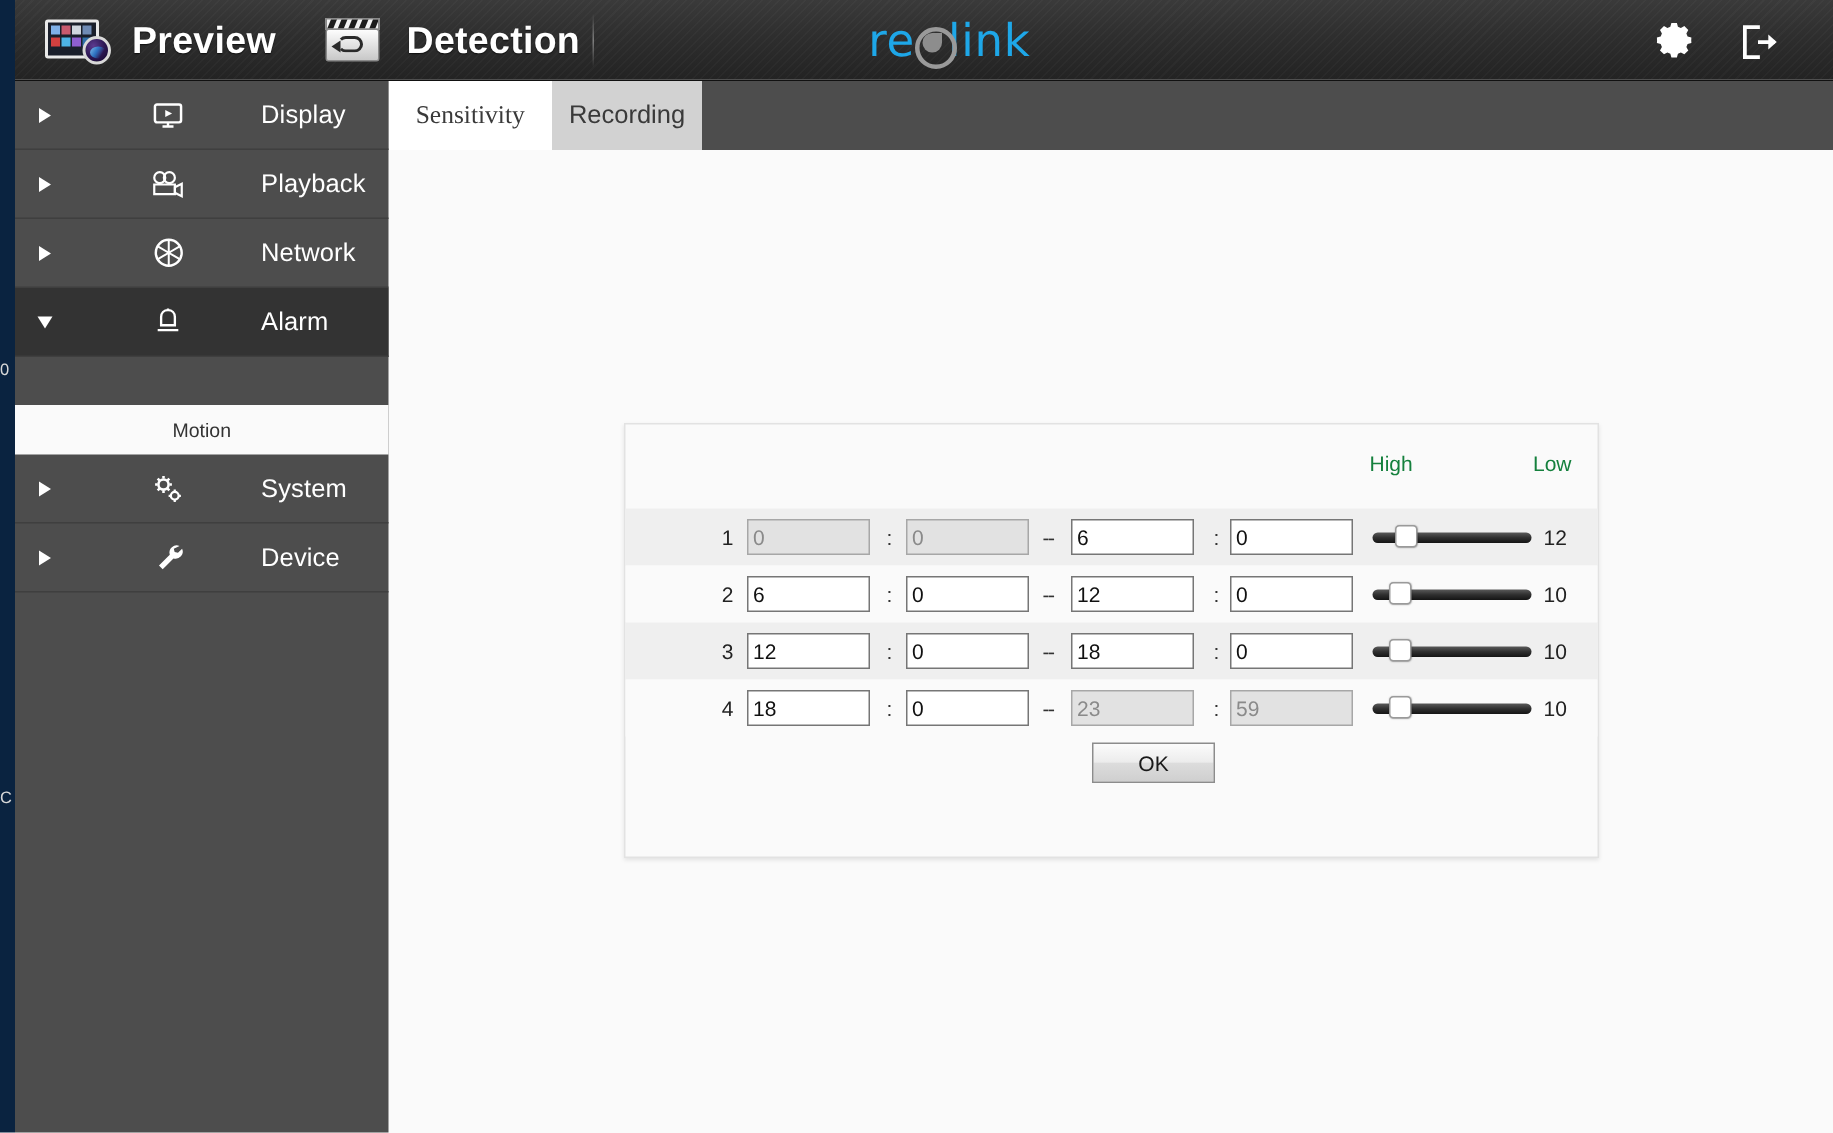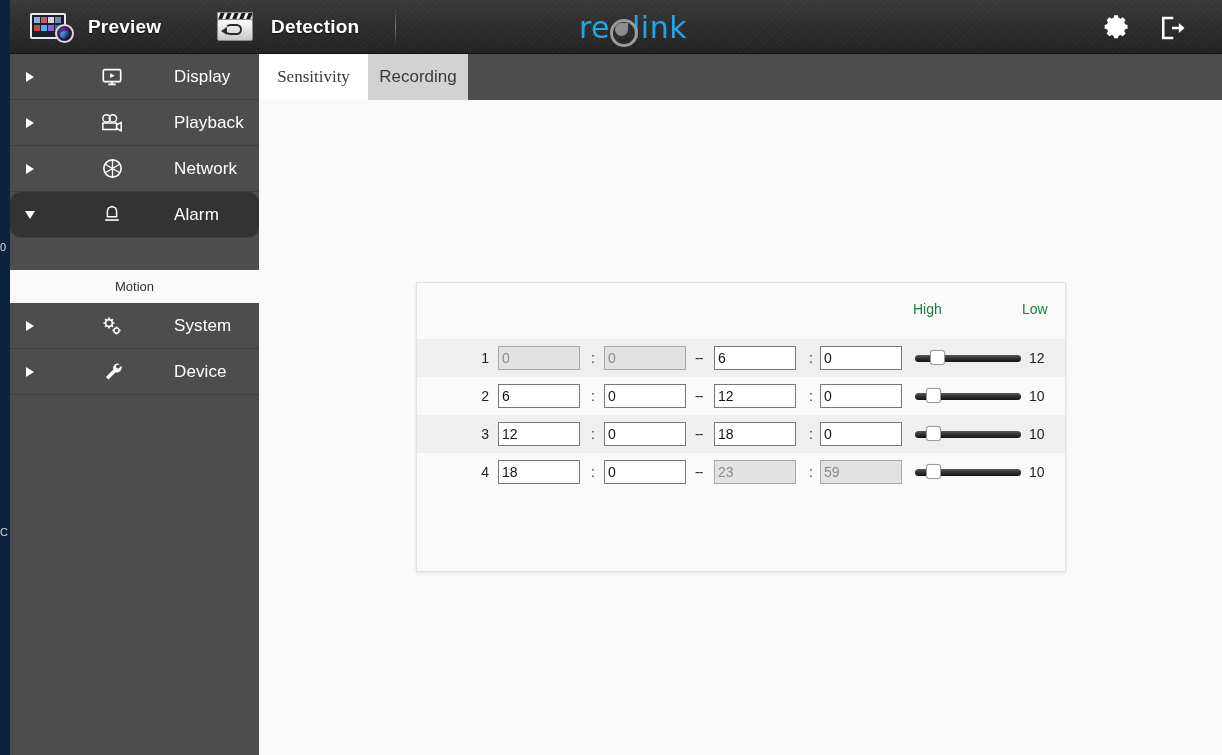--- a/index.html
+++ b/index.html
@@ -33,21 +33,21 @@
       linear-gradient(180deg, #3a3a3a 0%, #2e2e2e 45%, #232323 100%);
     border-bottom: 1px solid #111;
     z-index: 5;
   }
   .nav-item {
     position: absolute; top: 0; height: 54px;
     display: flex; align-items: center; gap: 14px;
     cursor: pointer;
   }
   .nav-label {
-    color: #ffffff; font-size: 19px; font-weight: bold;
+    color: #ffffff; font-size: 25px; font-weight: bold;
     letter-spacing: .2px; text-shadow: 0 1px 1px rgba(0,0,0,.7);
   }
   #nav-preview { left: 20px; }
   #nav-playback { left: 205px; }
   .nav-divider {
     position: absolute; left: 385px; top: 9px; width: 1px; height: 36px;
     background: linear-gradient(180deg, rgba(120,120,120,0), #7d7d7d, rgba(120,120,120,0));
   }
 
   
@@ -127,21 +127,21 @@
   #sidebar {
     position: absolute; left: 10px; top: 54px; width: 249px; height: 701px;
     background: #4d4d4d; z-index: 4;
   }
   .side-item {
     position: relative; height: 46px; display: flex; align-items: center;
     border-bottom: 1px solid #3f3f3f;
     cursor: pointer;
     gap: 41px;
   }
-  .side-item.expanded { background: #333333; border-radius: 11px; }
+  .side-item.expanded { background: #333333; }
   .side-arrow {
     width: 40px; display:flex; align-items:center; justify-content:center;
     flex: 0 0 40px;
   }
   .side-arrow .tri-right {
     width:0; height:0; border-left: 8px solid #ffffff;
     border-top: 5.5px solid transparent; border-bottom: 5.5px solid transparent;
   }
   .side-arrow .tri-down {
     width:0; height:0; border-top: 8px solid #ffffff;
@@ -484,14 +484,17 @@
       <input class="tfield f3 disabled" disabled="" value="23" style="">
       <span class="colon c2">:</span>
       <input class="tfield f4 disabled" disabled="" value="59" style="">
       <span class="slider">
         <span class="track"></span>
         <span class="knob" style="left: 10.8%;"></span>
       </span>
       <span class="sval">10</span>
     </div>
 
+    <div id="ok-wrap">
+      <button id="ok-button">OK</button>
+    </div>
   </div>
 </div>
 
 </body></html>

